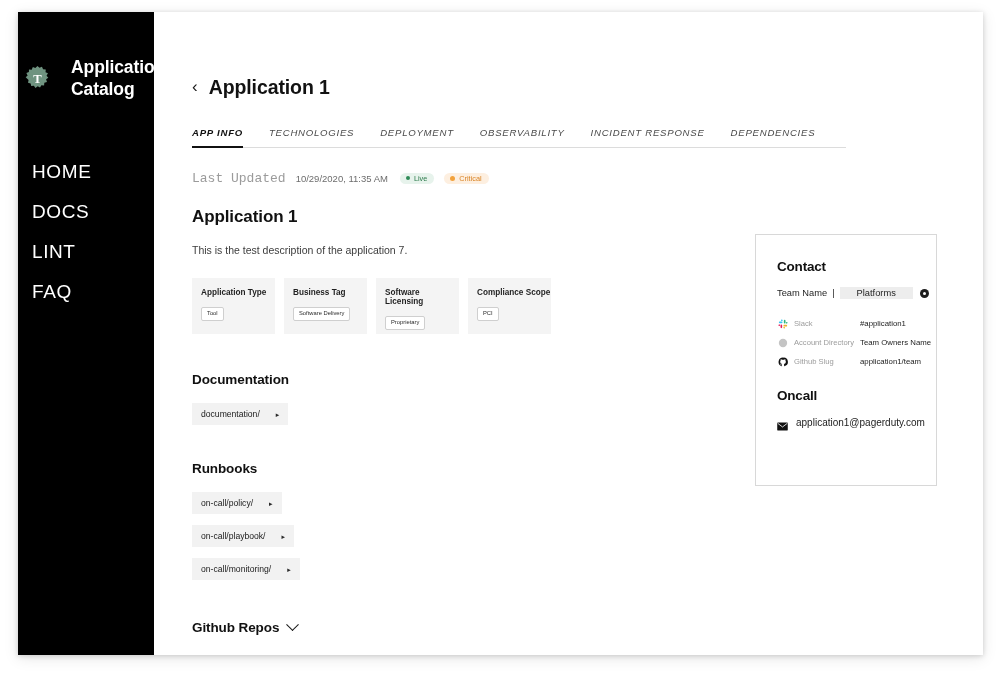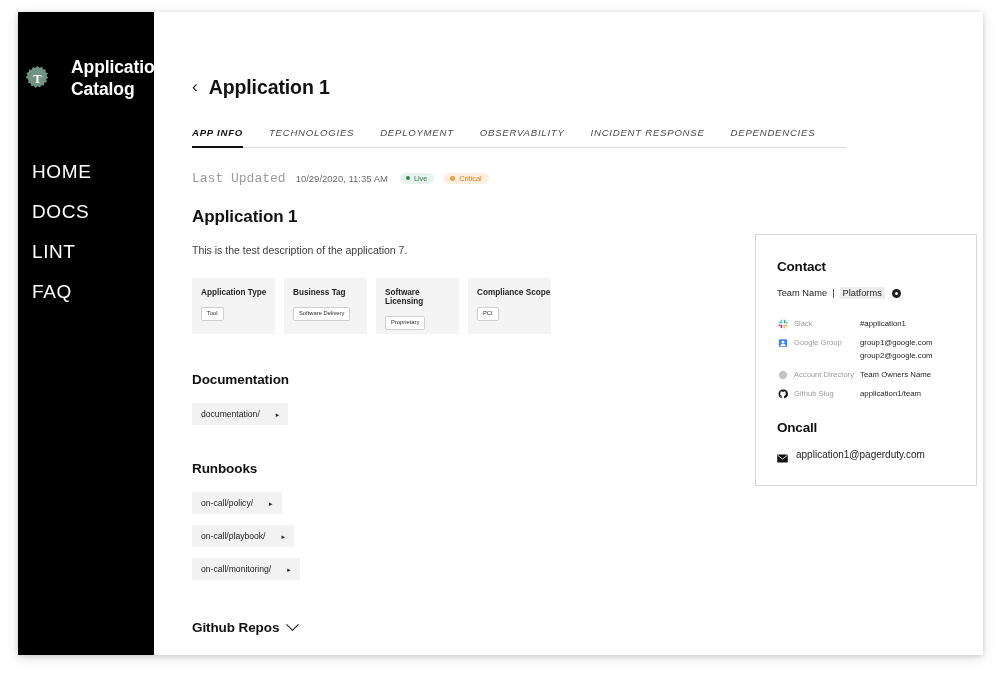--- a/index.html
+++ b/index.html
@@ -240,21 +240,21 @@
     border-bottom: 1.6px solid #1a1a1a;
     transform: rotate(45deg) translate(-2px,-2px);
     cursor: pointer;
   }
 
   
   .contact-panel {
     position: absolute;
     left: 601px;
     top: 222px;
-    width: 222px;
+    width: 182px;
     height: 252px;
     border: 1px solid #d8d8d8;
     background: #ffffff;
     padding: 24px 0 0 21px;
   }
   .contact-title {
     font-size: 13.5px;
     font-weight: bold;
     color: #111111;
     letter-spacing: -0.2px;
@@ -264,21 +264,21 @@
     display: flex;
     align-items: center;
     font-size: 9.3px;
     color: #1e1e1e;
     gap: 5px;
   }
   .team-name { font-weight: normal; }
   .team-sep { color: #1e1e1e; }
   .team-chip {
     background: #ededed;
-    padding: 1px 3px;
+    padding: 1px 17px;
     font-size: 9.3px;
     color: #1e1e1e;
   }
   .team-icon {
     width: 9px; height: 9px;
     border-radius: 50%;
     background: #1e1e1e;
     display: inline-flex;
     align-items: center;
     justify-content: center;
@@ -471,34 +471,20 @@
               <path fill="#E01E5A" d="M5 15a2 2 0 1 1-2-2h2v2zm1 0a2 2 0 1 1 4 0v5a2 2 0 1 1-4 0v-5z"></path>
               <path fill="#36C5F0" d="M9 5a2 2 0 1 1 2-2v2H9zm0 1a2 2 0 1 1 0 4H4a2 2 0 1 1 0-4h5z"></path>
               <path fill="#2EB67D" d="M19 9a2 2 0 1 1 2 2h-2V9zm-1 0a2 2 0 1 1-4 0V4a2 2 0 1 1 4 0v5z"></path>
               <path fill="#ECB22E" d="M15 19a2 2 0 1 1-2 2v-2h2zm0-1a2 2 0 1 1 0-4h5a2 2 0 1 1 0 4h-5z"></path>
             </svg>
           </span>
           <span class="contact-key">Slack</span>
           <span class="contact-val">#application1</span>
         </div>
 
-        <div class="contact-row">
-          <span class="contact-icon">
-            <svg width="10" height="10" viewBox="0 0 24 24">
-              <rect x="2" y="3" width="20" height="18" rx="2" fill="#4285F4"></rect>
-              <circle cx="12" cy="10" r="3.2" fill="#ffffff"></circle>
-              <path d="M6 19c0-3.3 2.7-5 6-5s6 1.7 6 5H6z" fill="#ffffff"></path>
-            </svg>
-          </span>
-          <span class="contact-key">Google Group</span>
-          <span class="contact-val">
-            <div>group1@google.com</div>
-            <div>group2@google.com</div>
-          </span>
-        </div>
 
         <div class="contact-row">
           <span class="contact-icon">
             <svg width="10" height="10" viewBox="0 0 24 24">
               <circle cx="12" cy="12" r="10" fill="#c4c4c4"></circle>
             </svg>
           </span>
           <span class="contact-key">Account Directory</span>
           <span class="contact-val">Team Owners Name</span>
         </div>

